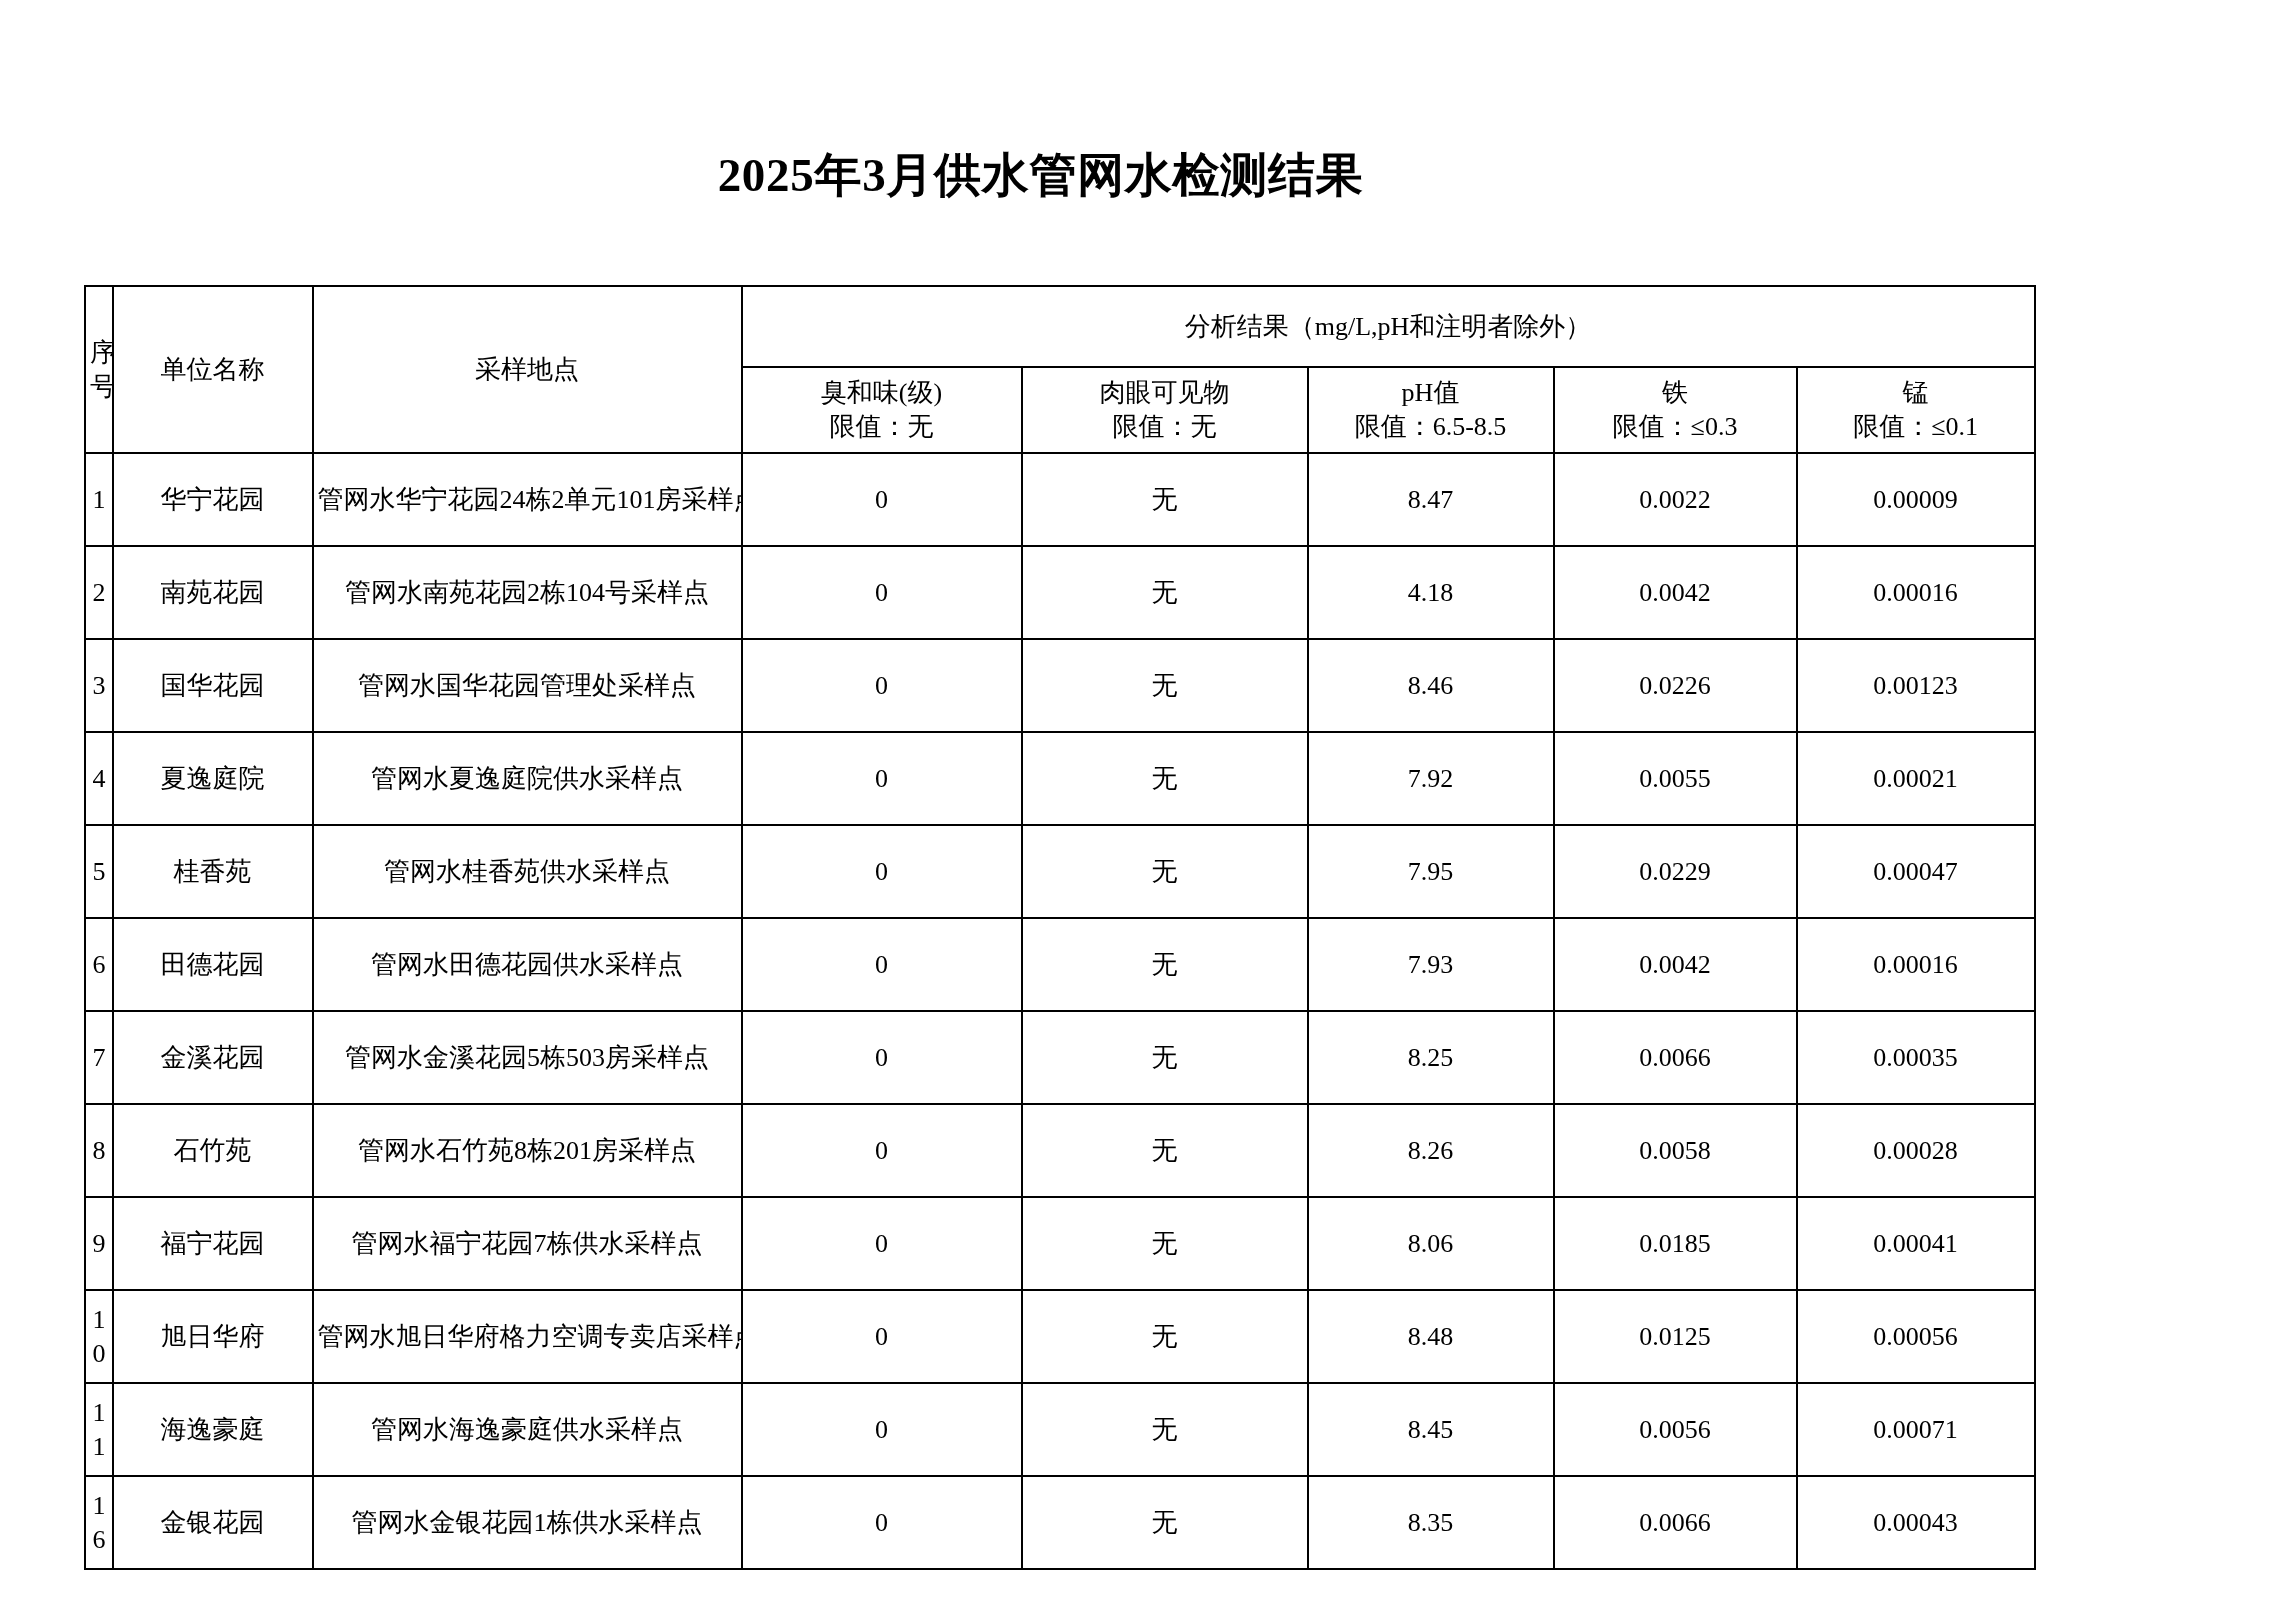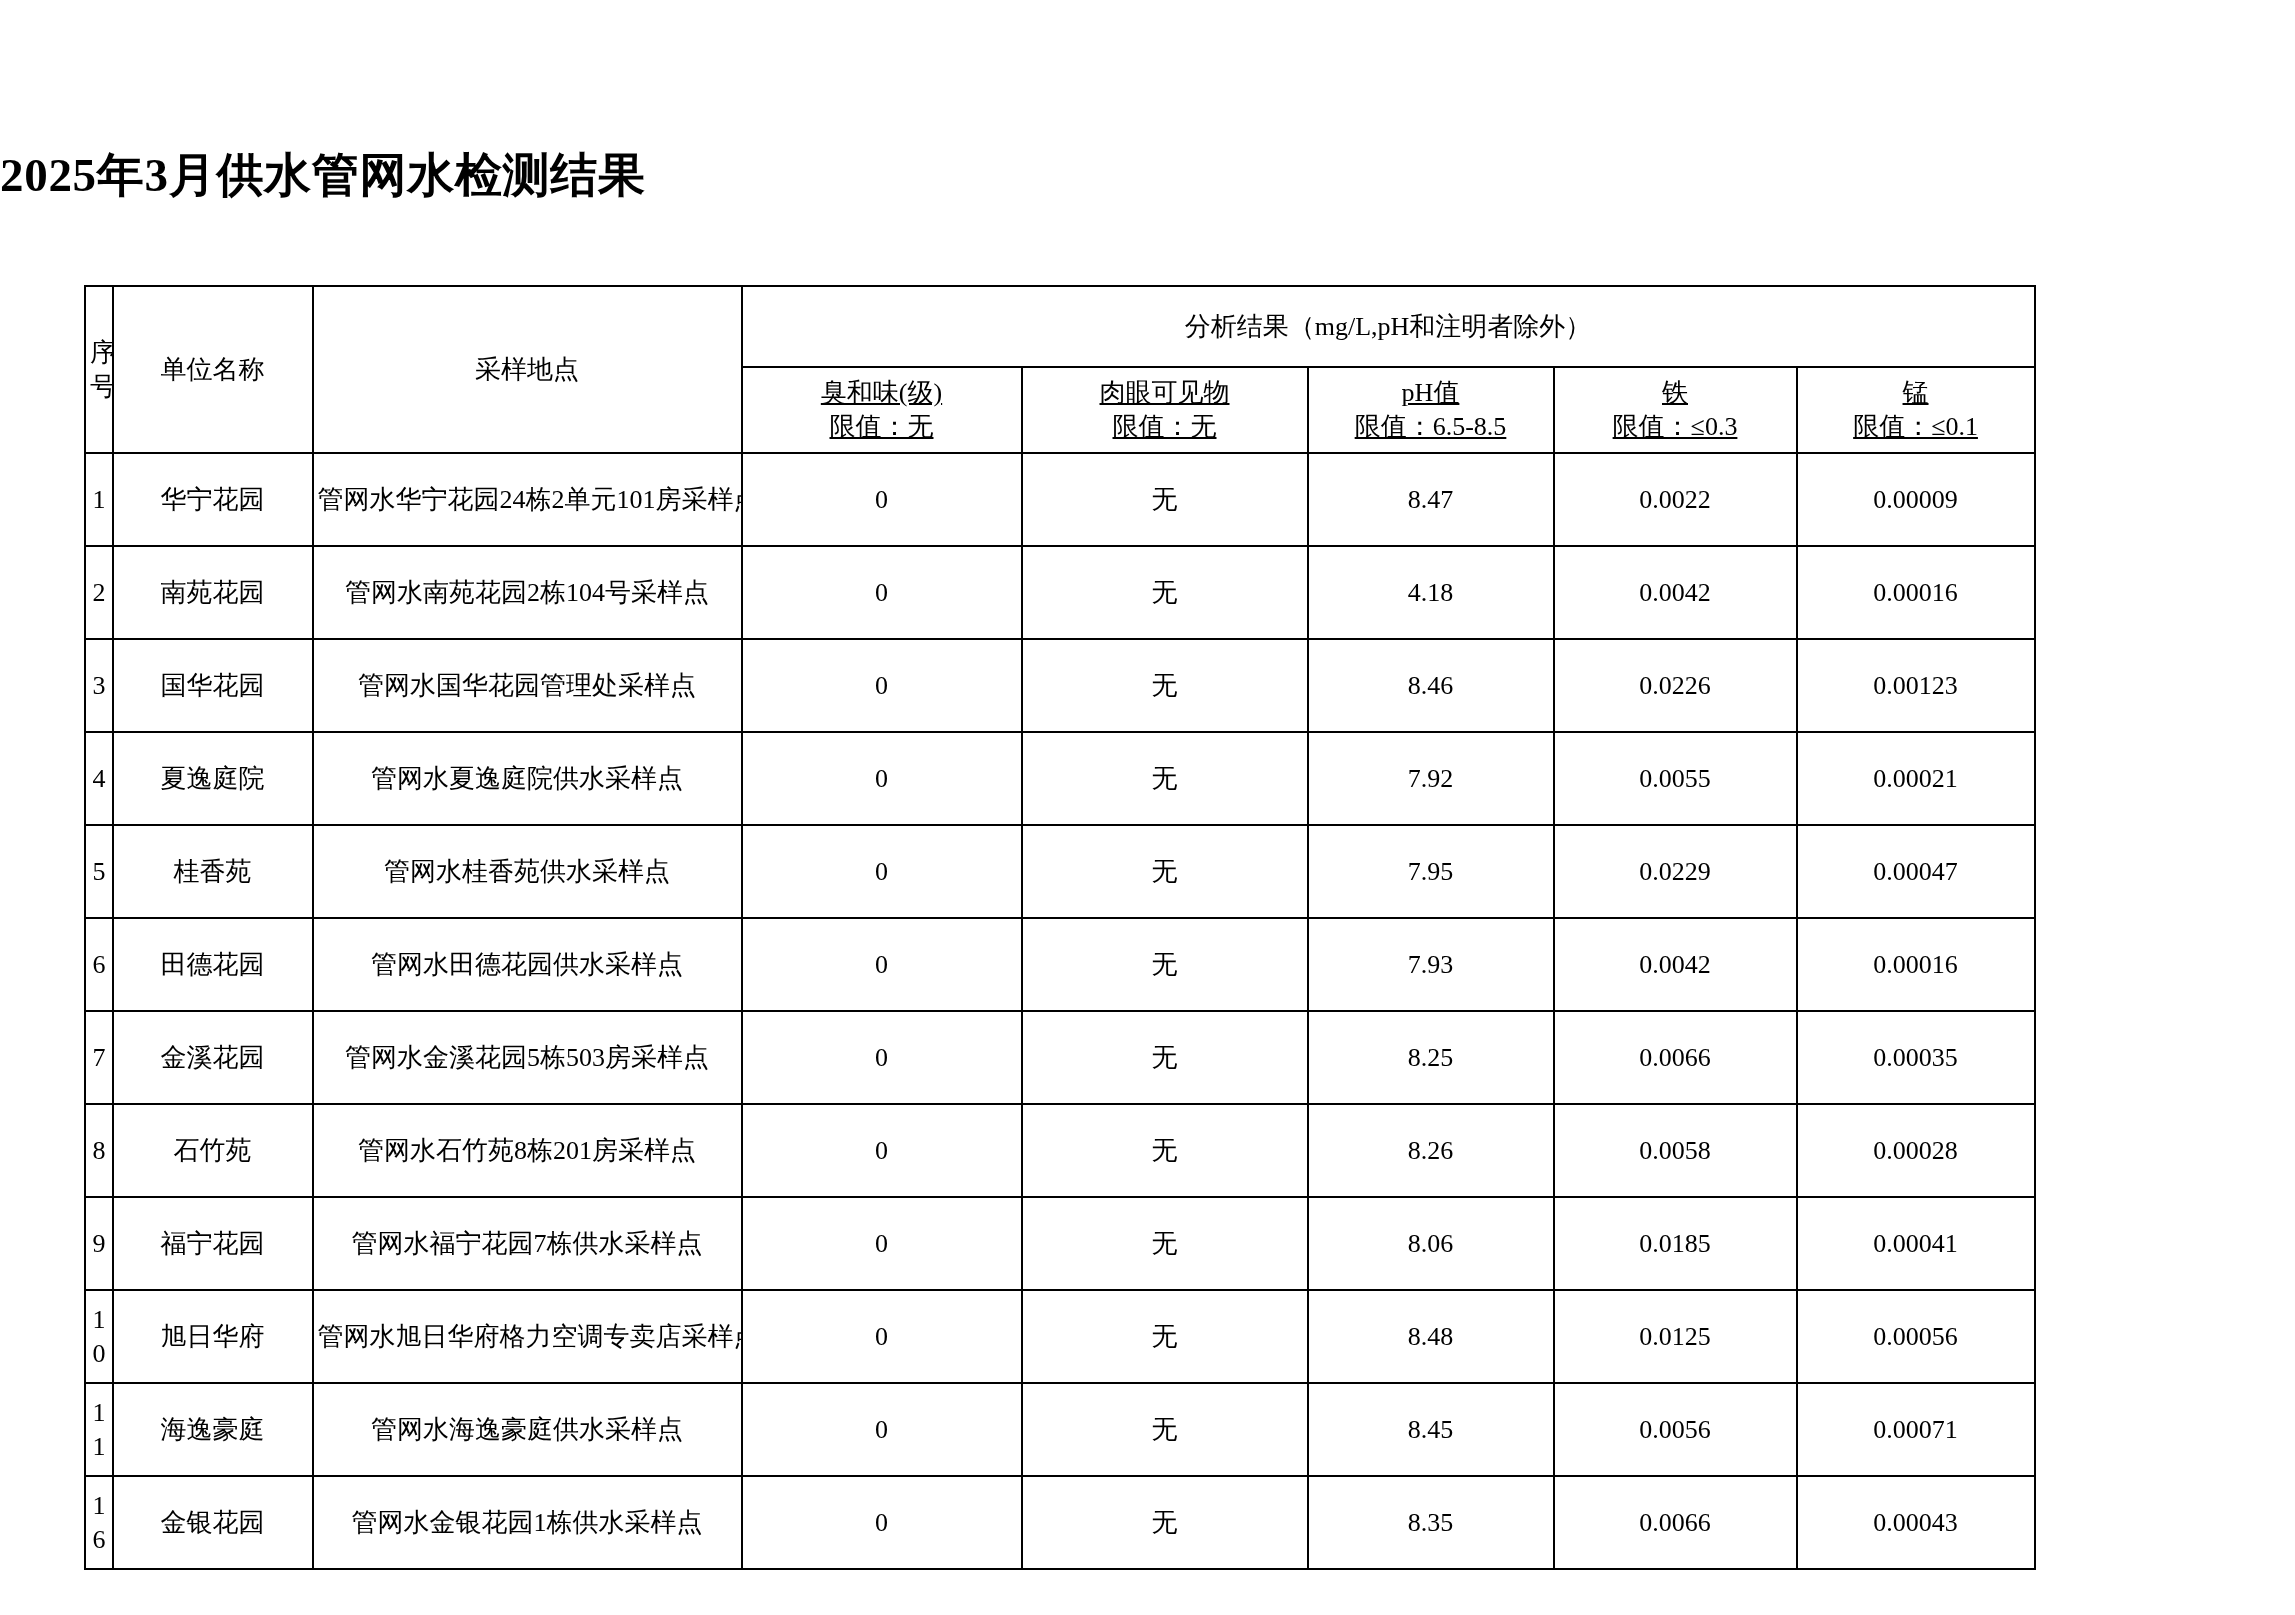--- a/index.html
+++ b/index.html
@@ -20,21 +20,21 @@
     height: 1615px;
     background: #ffffff;
   }
 
   
   .title {
     position: absolute;
     left: 0;
     top: 152px;
     width: 2081px;
-    text-align: left;
+    text-align: center;
     font-size: 47px;
     font-weight: 700;
     letter-spacing: 0.7px;
     line-height: 1.0;
     white-space: nowrap;
   }
 
   
   .tbl-wrap {
     position: absolute;
@@ -86,21 +86,21 @@
     font-size: 27.5px;
     height: 79px;
   }
   .h-sub {
     font-size: 23.6px;
     line-height: 1.34;
     height: 84px;
     padding-top: 2.6px;
     padding-bottom: 2.6px;
   }
-  .h-sub .ln { display: block; white-space: nowrap; text-decoration: underline; }
+  .h-sub .ln { display: block; white-space: nowrap; }
 
   
   tbody tr { height: 91px; }
   tbody td { height: 91px; }
   td.seq {
     font-size: 26px;
     text-align: left;
     padding: 0 2.6px;
     line-height: 1.10;
     letter-spacing: -0.7px;

